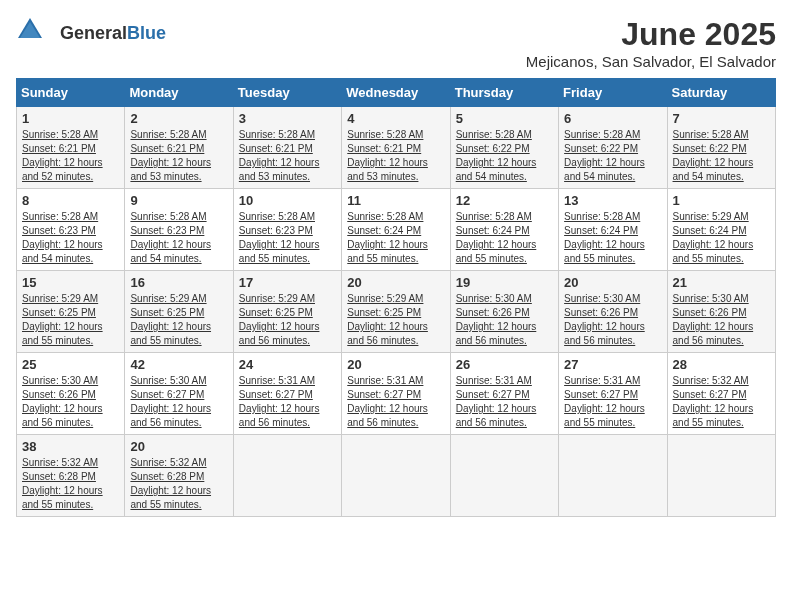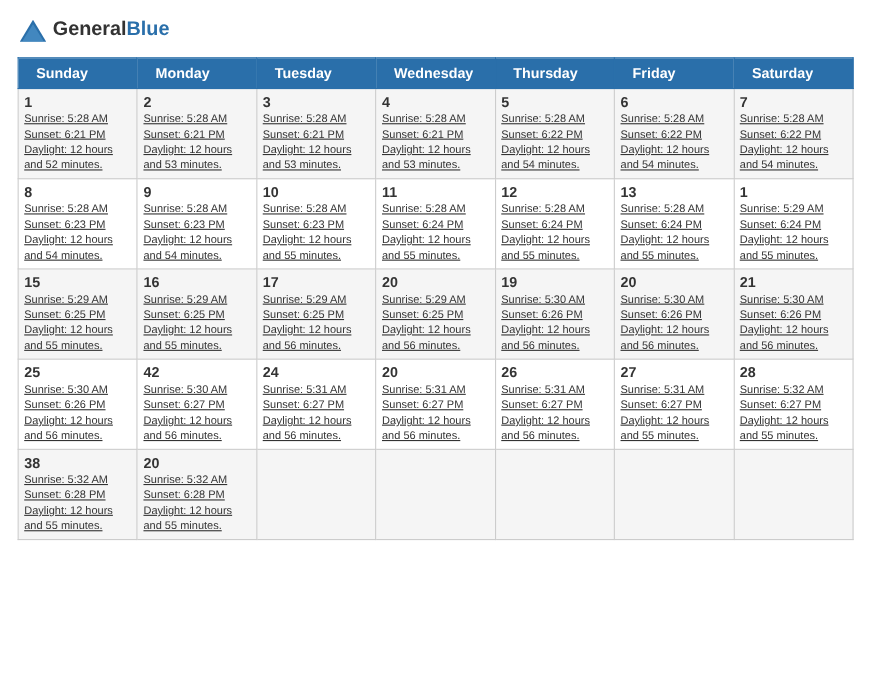--- a/index.html
+++ b/index.html
@@ -11,22 +11,22 @@
       padding: 16px;
     }
     .header-area {
       display: flex;
       justify-content: space-between;
       align-items: flex-start;
       margin-bottom: 8px;
     }
     .logo {
       display: flex;
-      align-items: flex-start;
-      gap: 4px;
+      align-items: flex-end;
+      gap: 16px;
     }
     .logo-text-general {
       font-size: 18px;
       font-weight: bold;
       color: #333;
     }
     .logo-text-blue {
       font-size: 18px;
       font-weight: bold;
       color: #2a6faa;
@@ -50,21 +50,21 @@
     .calendar-table {
       width: 100%;
       border-collapse: collapse;
       border: 1px solid #ccc;
     }
     .calendar-table th {
       background-color: #2a6faa;
       color: #fff;
       font-size: 13px;
       font-weight: bold;
-      padding: 6px 16px;
+      padding: 6px 4px;
       text-align: left;
       border: 1px solid #2a6faa;
     }
     .calendar-table td {
       vertical-align: top;
       padding: 4px 5px;
       border: 1px solid #ccc;
       font-size: 10px;
       color: #333;
       width: calc(100% / 7);
@@ -99,20 +99,24 @@
 <div class="header-area">
   <div class="logo">
     <svg class="logo-icon" viewBox="0 0 28 28" xmlns="http://www.w3.org/2000/svg">
       <polygon points="14,2 26,22 2,22" fill="#2a6faa"></polygon>
       <polygon points="14,6 24,22 4,22" fill="#5a9fd4" opacity="0.5"></polygon>
     </svg>
     <div>
       <span class="logo-text-general">General</span><span class="logo-text-blue">Blue</span>
     </div>
   </div>
+  <div class="title-area">
+    <div class="month-title">June 2025</div>
+    <div class="location-title">Mejicanos, San Salvador, El Salvador</div>
+  </div>
 </div>
 
 <table class="calendar-table">
   <thead>
     <tr>
     <th>Sunday</th>
         <th>Monday</th>
         <th>Tuesday</th>
         <th>Wednesday</th>
         <th>Thursday</th>

